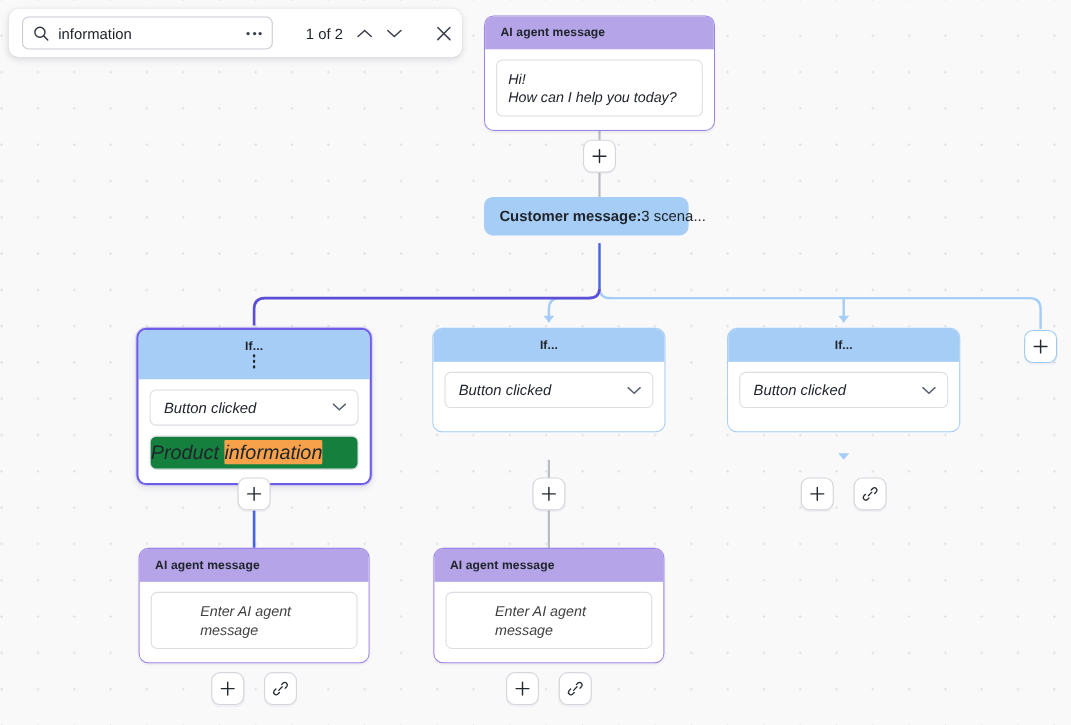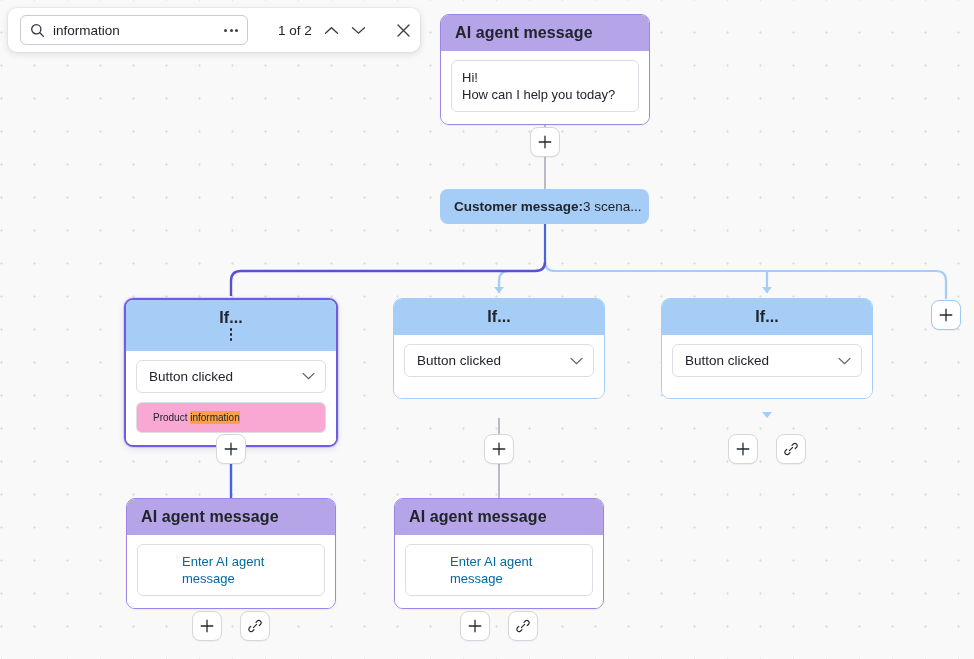--- a/index.html
+++ b/index.html
@@ -27,47 +27,47 @@
   #edges { position: absolute; left: 0; top: 0; width: 974px; height: 659px; pointer-events: none; }
 
   
   .node {
     position: absolute;
     border-radius: 9px;
     background: #ffffff;
     overflow: hidden;
   }
   .node-header {
-    font-size: 16px;
+    font-size: 11px;
     font-weight: bold;
     color: #20242b;
     padding: 9px 14px;
     letter-spacing: .1px;
   }
-  .node-body { padding: 9px 10px 12px 10px; background: #fff; }
+  .node-body { padding: 9px 10px 12px 10px; background: #fff; font-style: italic; }
 
   
   .node-agent {
     border: 1.6px solid #9d85e6;
     box-shadow: 0 1px 2px rgba(20,20,40,.06);
   }
   .node-agent .node-header { background: #b5a4e8; }
 
   .msgbox {
     border: 1px solid #dcdee3;
     border-radius: 6px;
     background: #fff;
     padding: 8px 10px;
     font-size: 13px;
     line-height: 17px;
     color: #20242b;
     min-height: 48px;
     white-space: pre-line;
   }
-  .msgbox.placeholder { color: #0369a1; min-height: 52px; padding-left: 44px; }
+  .msgbox.placeholder { color: #404040; min-height: 52px; padding-left: 44px; }
 
   
   .pill {
     position: absolute;
     background: #a5cdf5;
     border-radius: 8px;
     padding: 10px 14px;
     font-size: 13.5px;
     color: #20242b;
     white-space: nowrap;
@@ -100,23 +100,23 @@
     margin-bottom: 9px;
   }
   .chev { color: #5b6070; font-size: 12px; line-height: 0; }
   .chev svg { display: block; }
 
   .textfield {
     border: 1px solid #dcdee3;
     border-radius: 6px;
     height: 31px;
     display: flex; align-items: center;
-    padding: 0 16px;
-    font-size: 10px; color: #20242b;
-    background: #f9a8d4;
+    padding: 0 0;
+    font-size: 18px; color: #20242b;
+    background: #15803d;
   }
   mark.hit-active { background: #f7a24b; color: #20242b; border-radius: 1px; padding: 1px 0; }
   mark.hit { background: #fce0c0; color: #20242b; border-radius: 1px; padding: 1px 0; }
 
   
   .sqbtn {
     position: absolute;
     width: 30px; height: 30px;
     background: #fff;
     border: 1px solid #d4d6db;
@@ -198,21 +198,21 @@
 How can I help you today?</div>
     </div>
   </div>
 
   <div class="sqbtn" style="left:530px; top:127px;">
     <svg width="14" height="14" viewBox="0 0 14 14">
       <path d="M7 1.2 V12.8 M1.2 7 H12.8" stroke="#24282f" stroke-width="1.3" stroke-linecap="round"></path>
     </svg>
   </div>
 
-  <div class="pill" style="left:440px; top:189px; width:209px;">
+  <div class="pill" style="left:440px; top:179px; width:186px;">
     <b>Customer message:</b><span>3 scena...</span>
   </div>
 
   <div class="node node-if selected" style="left:124px; top:298px; width:214px;">
     <div class="node-header">
       <span>If...</span>
       <span class="kebab">
           <i></i>
           <i></i>
           <i></i>

